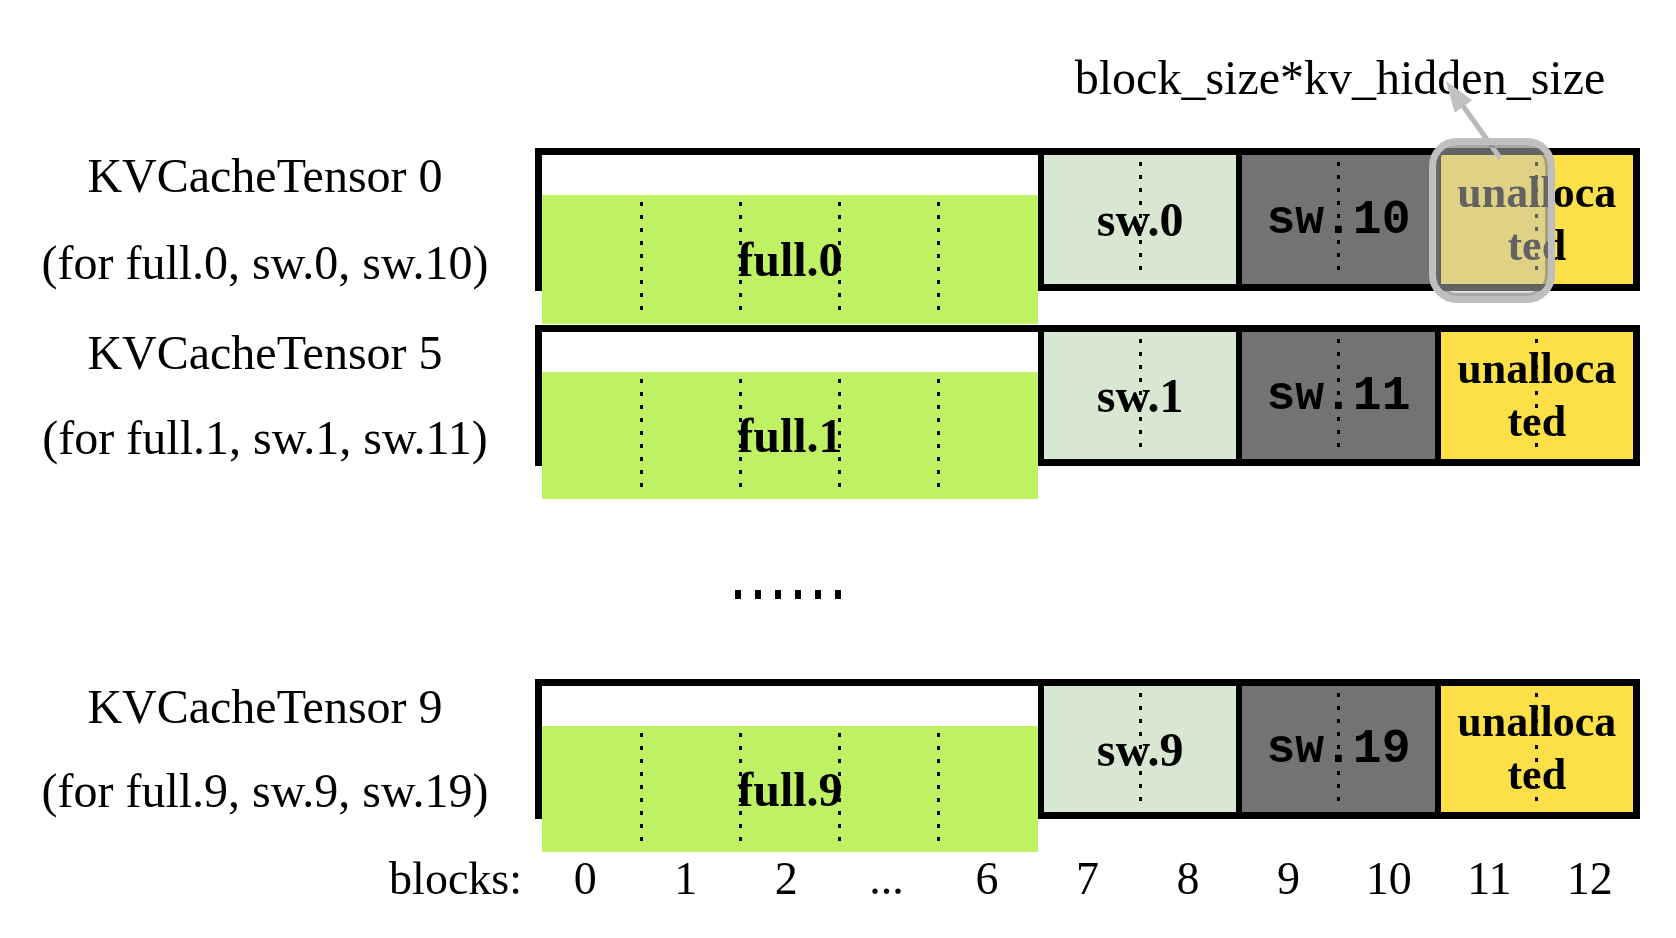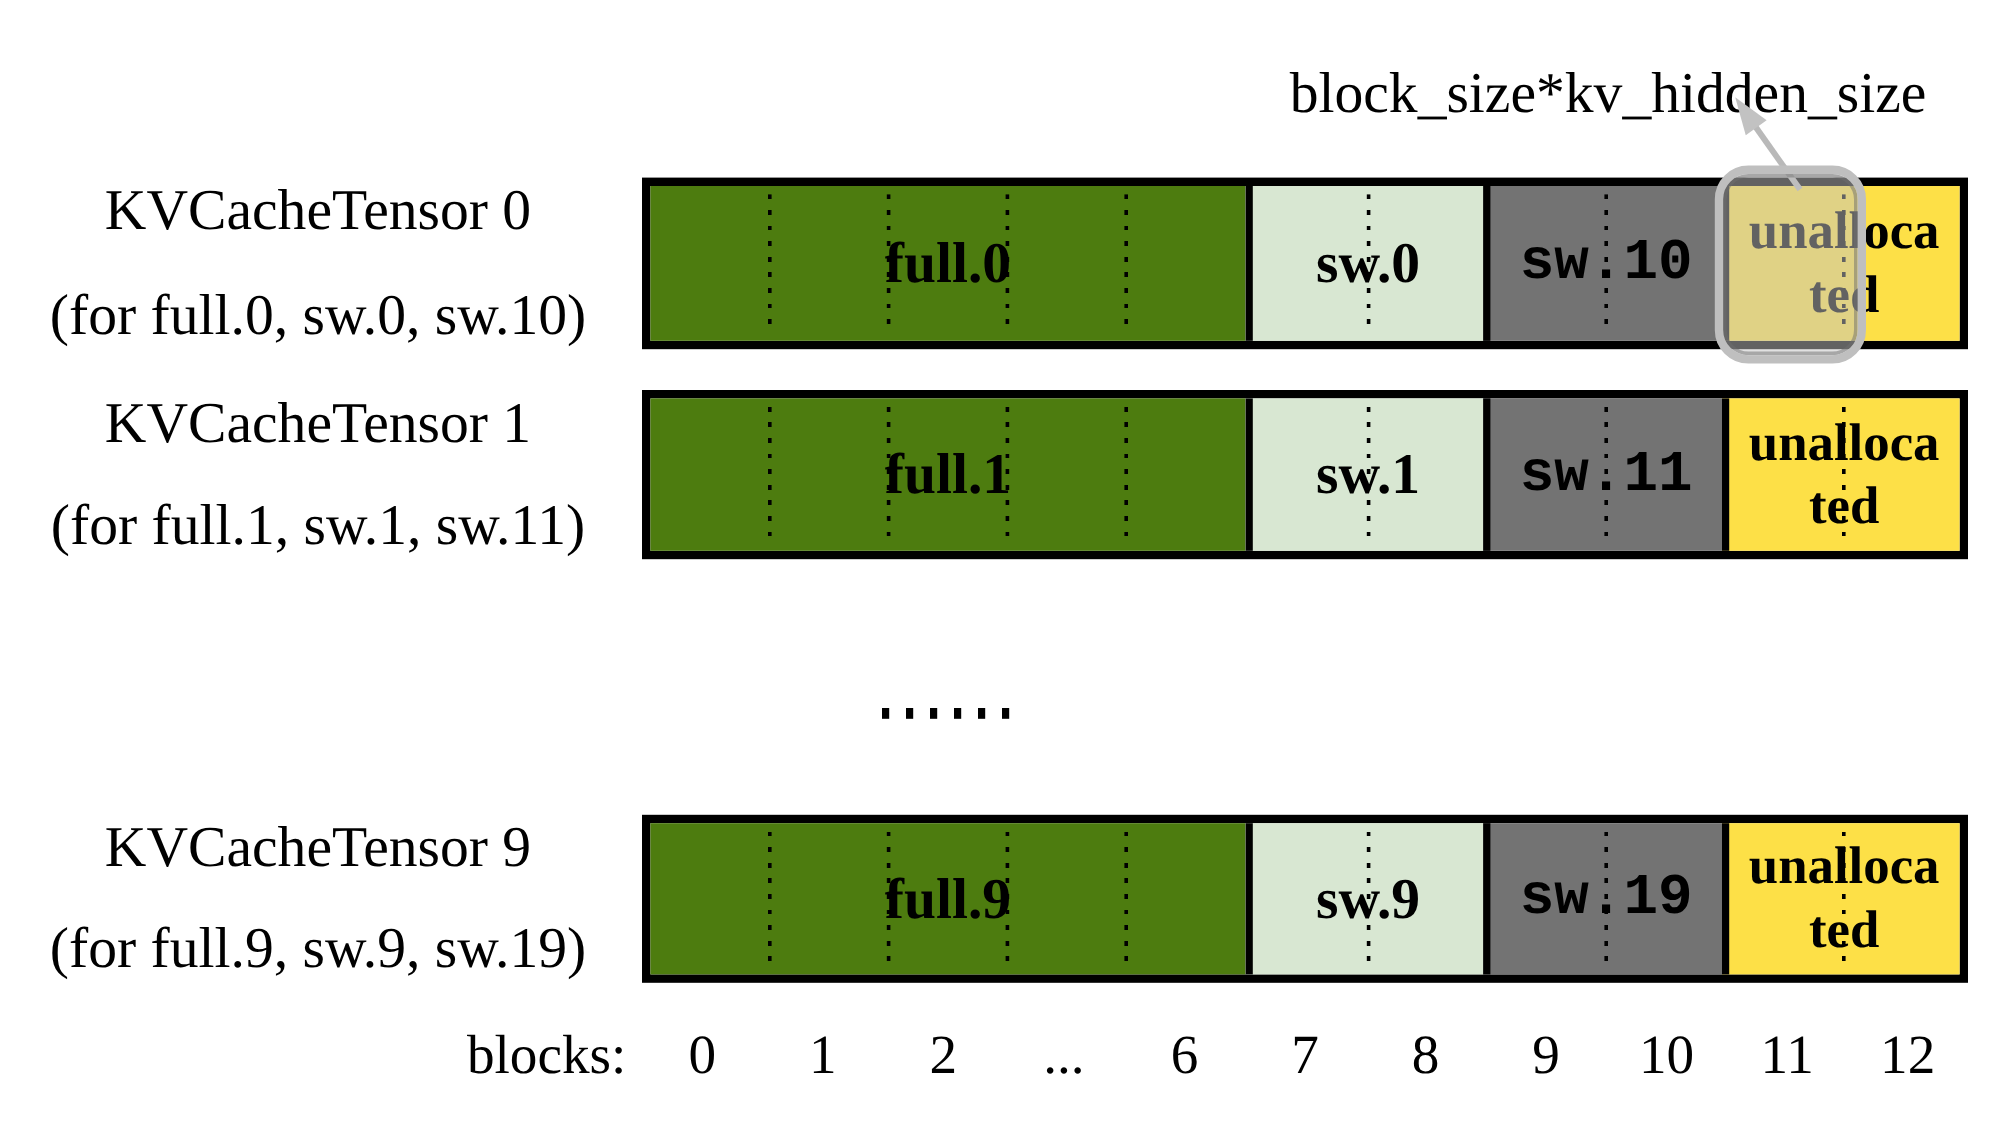--- a/index.html
+++ b/index.html
@@ -17,21 +17,21 @@
   .row-label .l1{white-space:nowrap;}
   .row-label .l2{white-space:nowrap;}
 
   
   .bar{
     position:absolute;left:535px;width:1105px;box-sizing:border-box;
     border:7px solid #000;background:#fff;display:flex;
   }
   .seg{position:relative;height:100%;box-sizing:border-box;}
   .seg + .seg{border-left:6px solid #000;}
-  .seg.full{width:45.455%;background:#4d7c0f;}
+  .seg.full{width:45.455%;background:#bef264;margin-top:40px;}
   .seg.sw{width:18.182%;background:#D8E7D2;}
   .seg.swh{width:18.182%;background:#737373;font-family:Liberation Mono, monospace;}
   .seg.un{width:18.181%;background:#fde047;}
   .seg-label{
     position:absolute;inset:0;display:flex;align-items:center;justify-content:center;
     font-weight:bold;font-size:48px;z-index:2;
   }
   .seg.un .seg-label{flex-direction:column;font-size:44px;line-height:1.2;}
   .dot-v{
     position:absolute;top:7px;bottom:7px;width:3px;margin-left:-1.5px;z-index:1;
@@ -102,21 +102,21 @@
       <span class="seg-label">
         <span>unalloca</span>
         <span>ted</span>
       </span>
     </div>
   </div>
 
   <div class="hl"></div>
 
   <div class="row-label" style="top:325px;height:141px;">
-    <span class="l1">KVCacheTensor 1</span>
+    <span class="l1">KVCacheTensor 5</span>
     <span class="l2">(for full.1, sw.1, sw.11)</span>
   </div>
   <div class="bar" style="top:325px;height:141px;">
     <div class="seg full">
       <i class="dot-v dv20"></i>
         <i class="dot-v dv40"></i>
         <i class="dot-v dv60"></i>
         <i class="dot-v dv80"></i>
       <span class="seg-label">full.1</span>
     </div>

